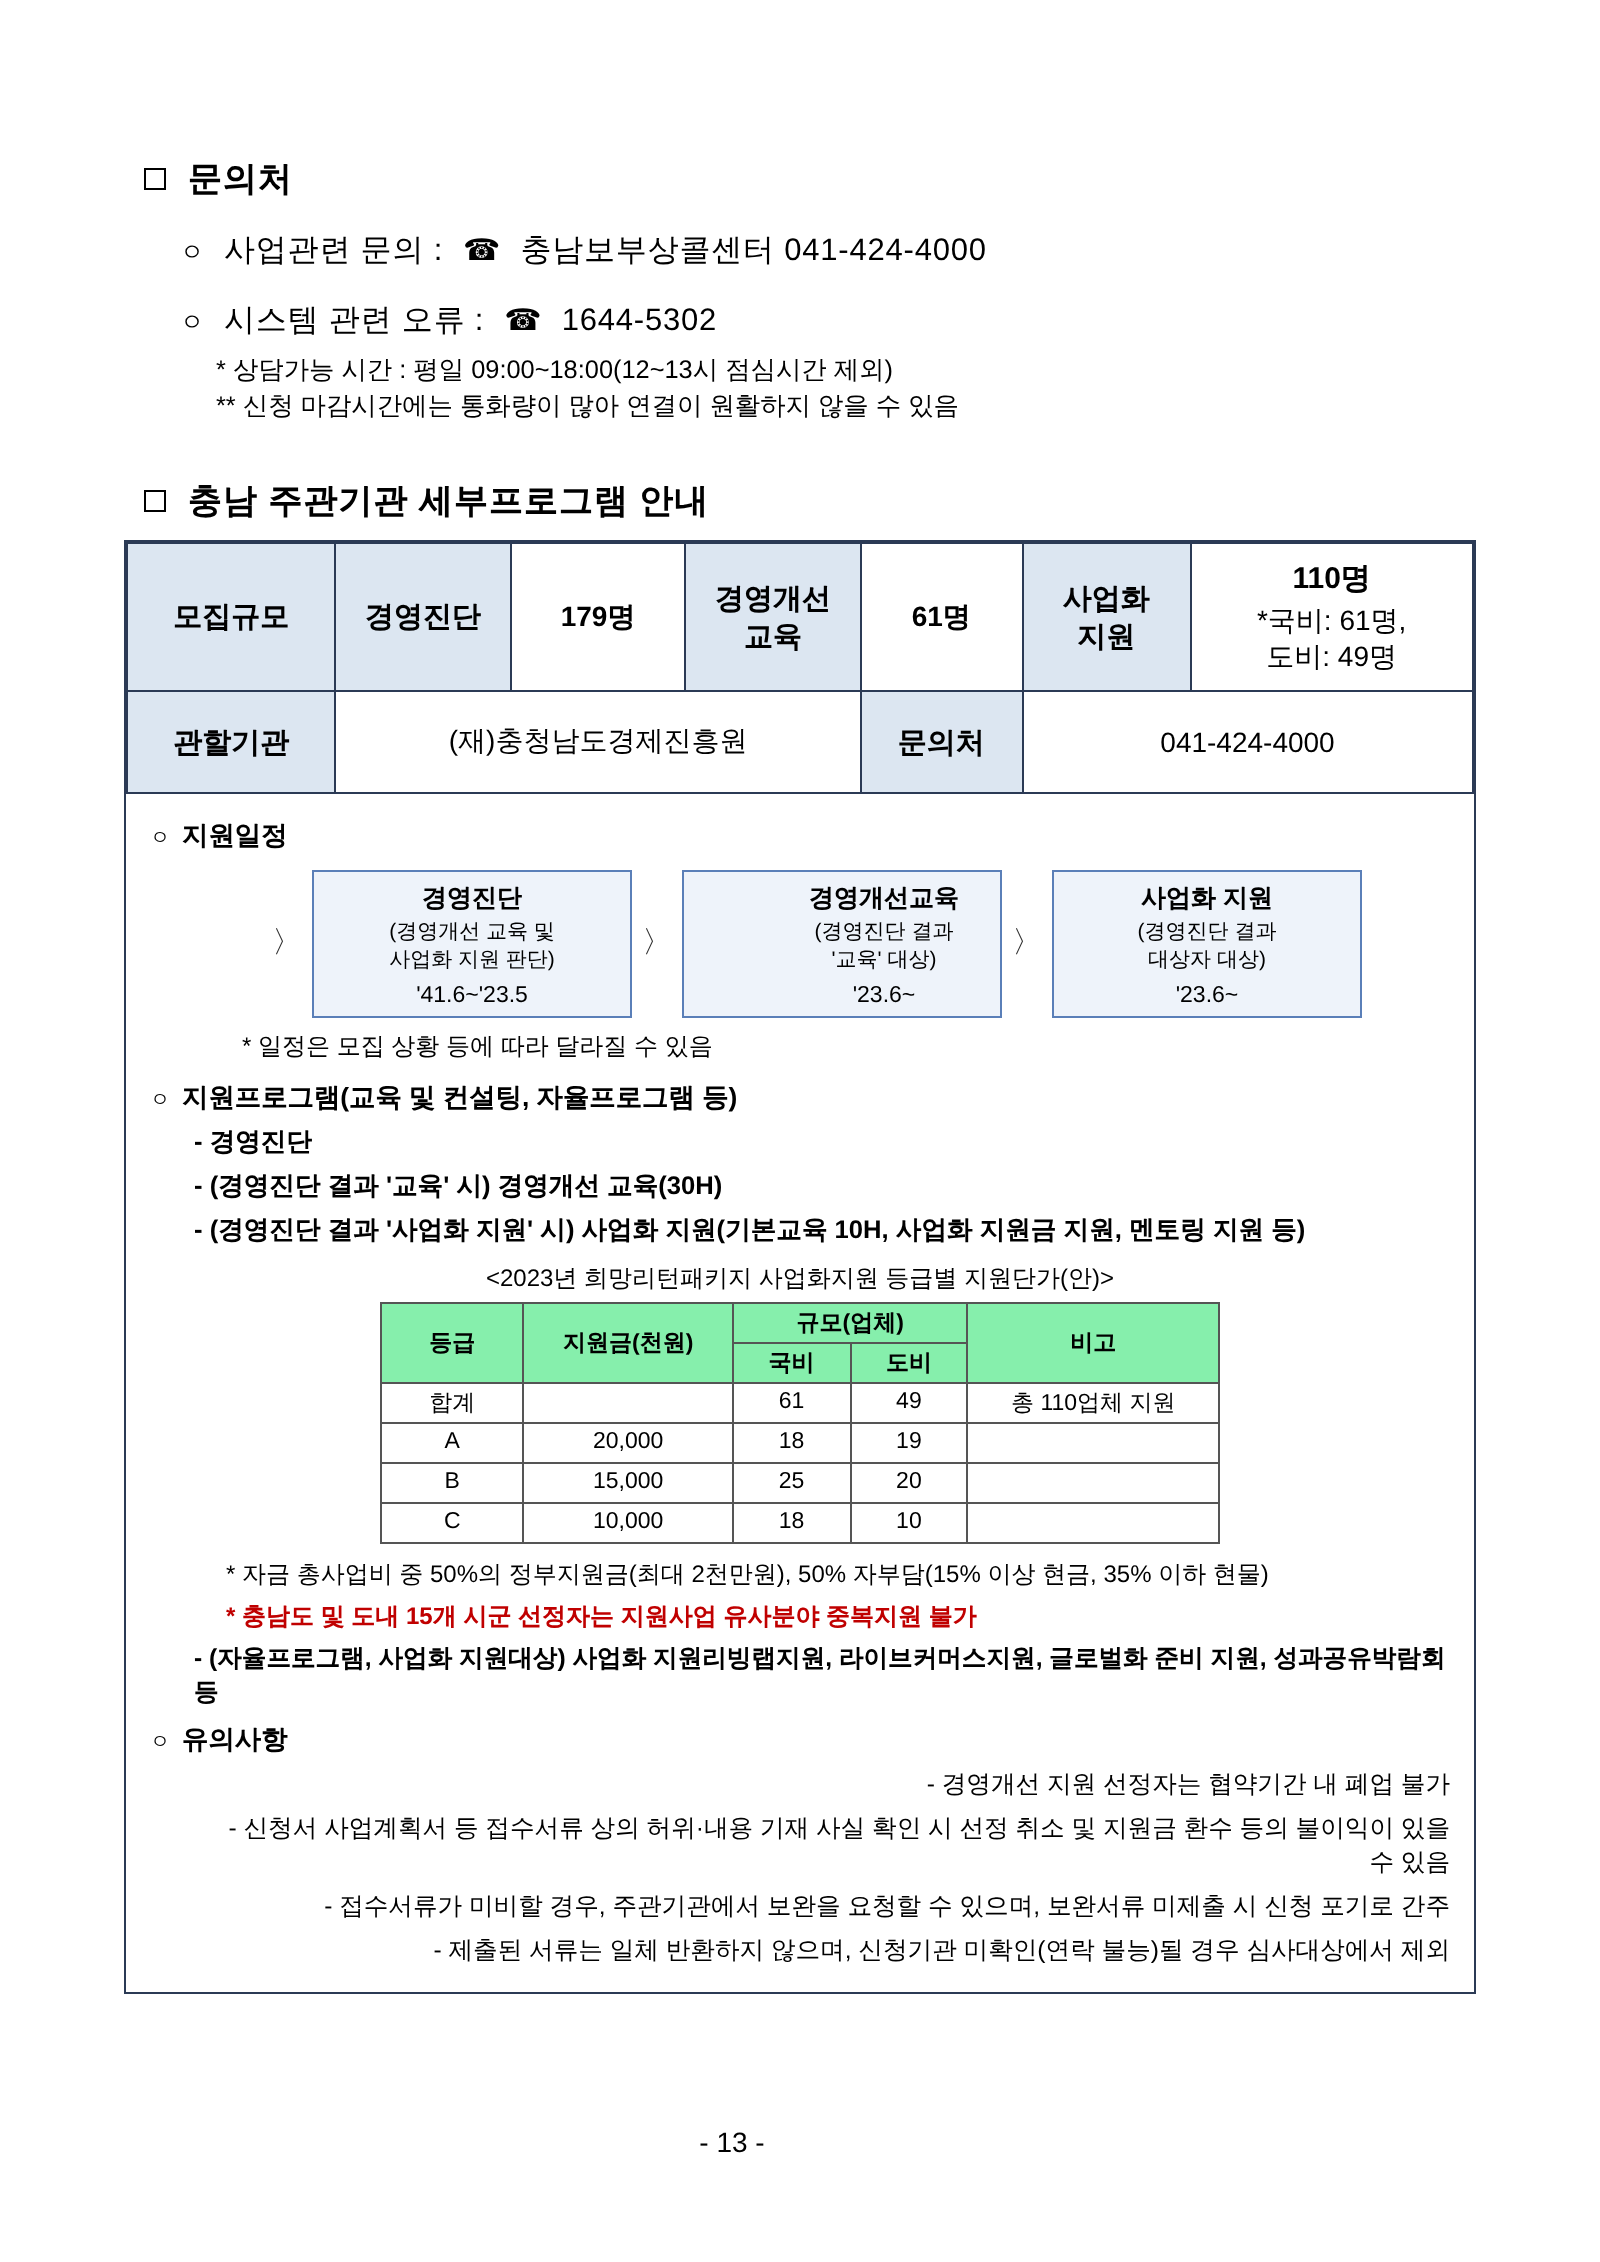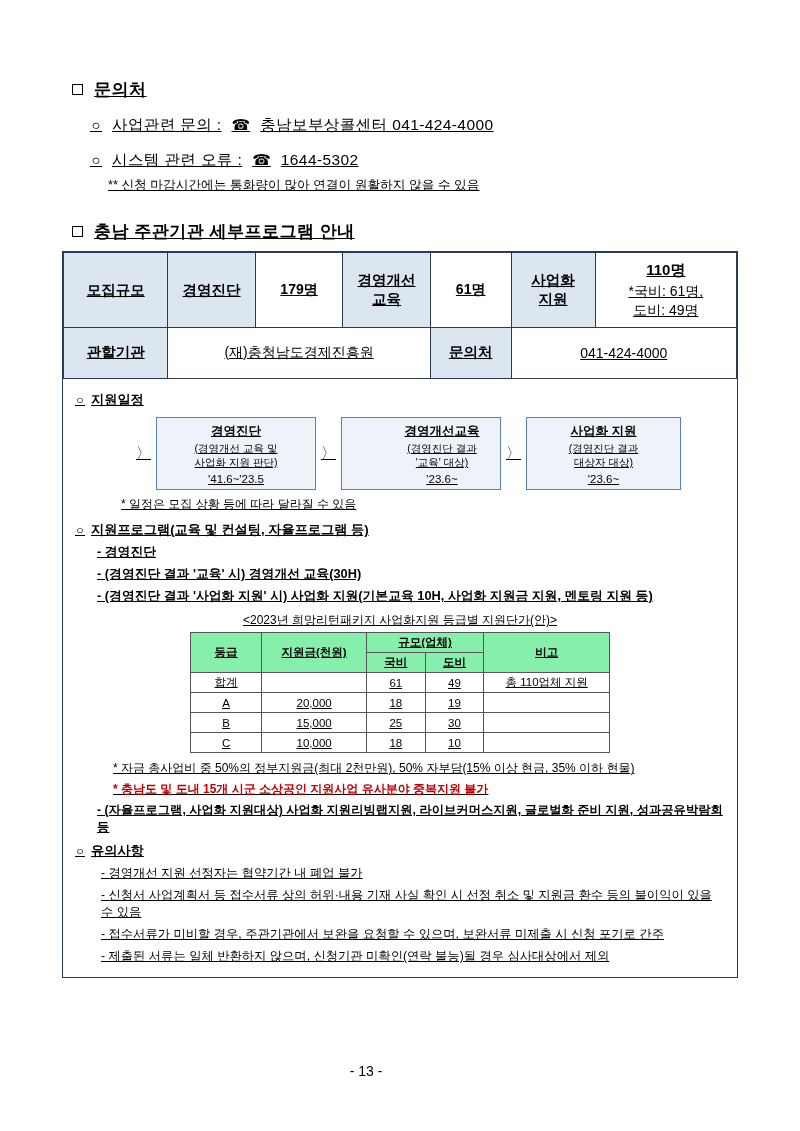--- a/index.html
+++ b/index.html
@@ -13,21 +13,20 @@
     font-family: "Liberation Sans", sans-serif;
     color: #000000;
     position: relative;
   }
   .page {
     position: relative;
     width: 800px;
     height: 1131px;
     box-sizing: border-box;
     padding: 78px 62px 0 62px;
-    text-decoration: underline;
   }
 
   
   .sec-head {
     display: flex;
     align-items: center;
     gap: 11px;
     font-size: 17px;
     font-weight: bold;
     letter-spacing: 0.5px;
@@ -183,21 +182,21 @@
   }
   .tail-dash {
     margin: 4px 0 0 22px;
     font-size: 12.3px;
     font-weight: bold;
   }
   .warn-list {
     margin: 3px 0 0 26px;
     font-size: 12.3px;
   }
-  .warn-list div { margin-top: 5px; }
+  .warn-list div { margin-top: 5px; text-align: right; }
 
   .page-num {
     position: absolute;
     bottom: 52px;
     left: 0;
     width: 732px;
     text-align: center;
     font-size: 14px;
   }
 </style>
@@ -219,20 +218,21 @@
   </div>
 
   <div class="o-line">
     <span class="o-glyph">ㅇ</span>
     <span class="txt">시스템 관련 오류 : </span>
     <span class="phone-ico">☎</span>
     <span class="txt"> 1644-5302</span>
   </div>
 
   <div class="note">
+    <div>*  상담가능 시간 : 평일 09:00~18:00(12~13시 점심시간 제외)</div>
     <div>** 신청 마감시간에는 통화량이 많아 연결이 원활하지 않을 수 있음</div>
   </div>
 
   <div class="gap-lg"></div>
 
   <div class="sec-head">
     <span class="box-glyph"></span>
     <span>충남 주관기관 세부프로그램 안내</span>
   </div>
 
@@ -341,35 +341,35 @@
           <td>A</td>
           <td>20,000</td>
           <td>18</td>
           <td>19</td>
           <td></td>
         </tr>
         <tr>
           <td>B</td>
           <td>15,000</td>
           <td>25</td>
-          <td>30</td>
+          <td>20</td>
           <td></td>
         </tr>
         <tr>
           <td>C</td>
           <td>10,000</td>
           <td>18</td>
           <td>10</td>
           <td></td>
         </tr>
       </tbody>
         </table>
 
       <div class="star-line">*  자금 총사업비 중 50%의 정부지원금(최대 2천만원), 50% 자부담(15% 이상 현금, 35% 이하 현물)</div>
-      <div class="star-line red">* 충남도 및 도내 15개 시군 소상공인 지원사업 유사분야 중복지원 불가</div>
+      <div class="star-line red">* 충남도 및 도내 15개 시군 선정자는 지원사업 유사분야 중복지원 불가</div>
 
       <div class="tail-dash">- (자율프로그램, 사업화 지원대상) 사업화 지원리빙랩지원, 라이브커머스지원, 글로벌화 준비 지원, 성과공유박람회 등</div>
 
       <div class="b-o" style="margin-top:6px;">
         <span class="g">ㅇ</span>
         <span>유의사항</span>
       </div>
 
       <div class="warn-list">
         <div>- 경영개선 지원 선정자는 협약기간 내 폐업 불가</div>

